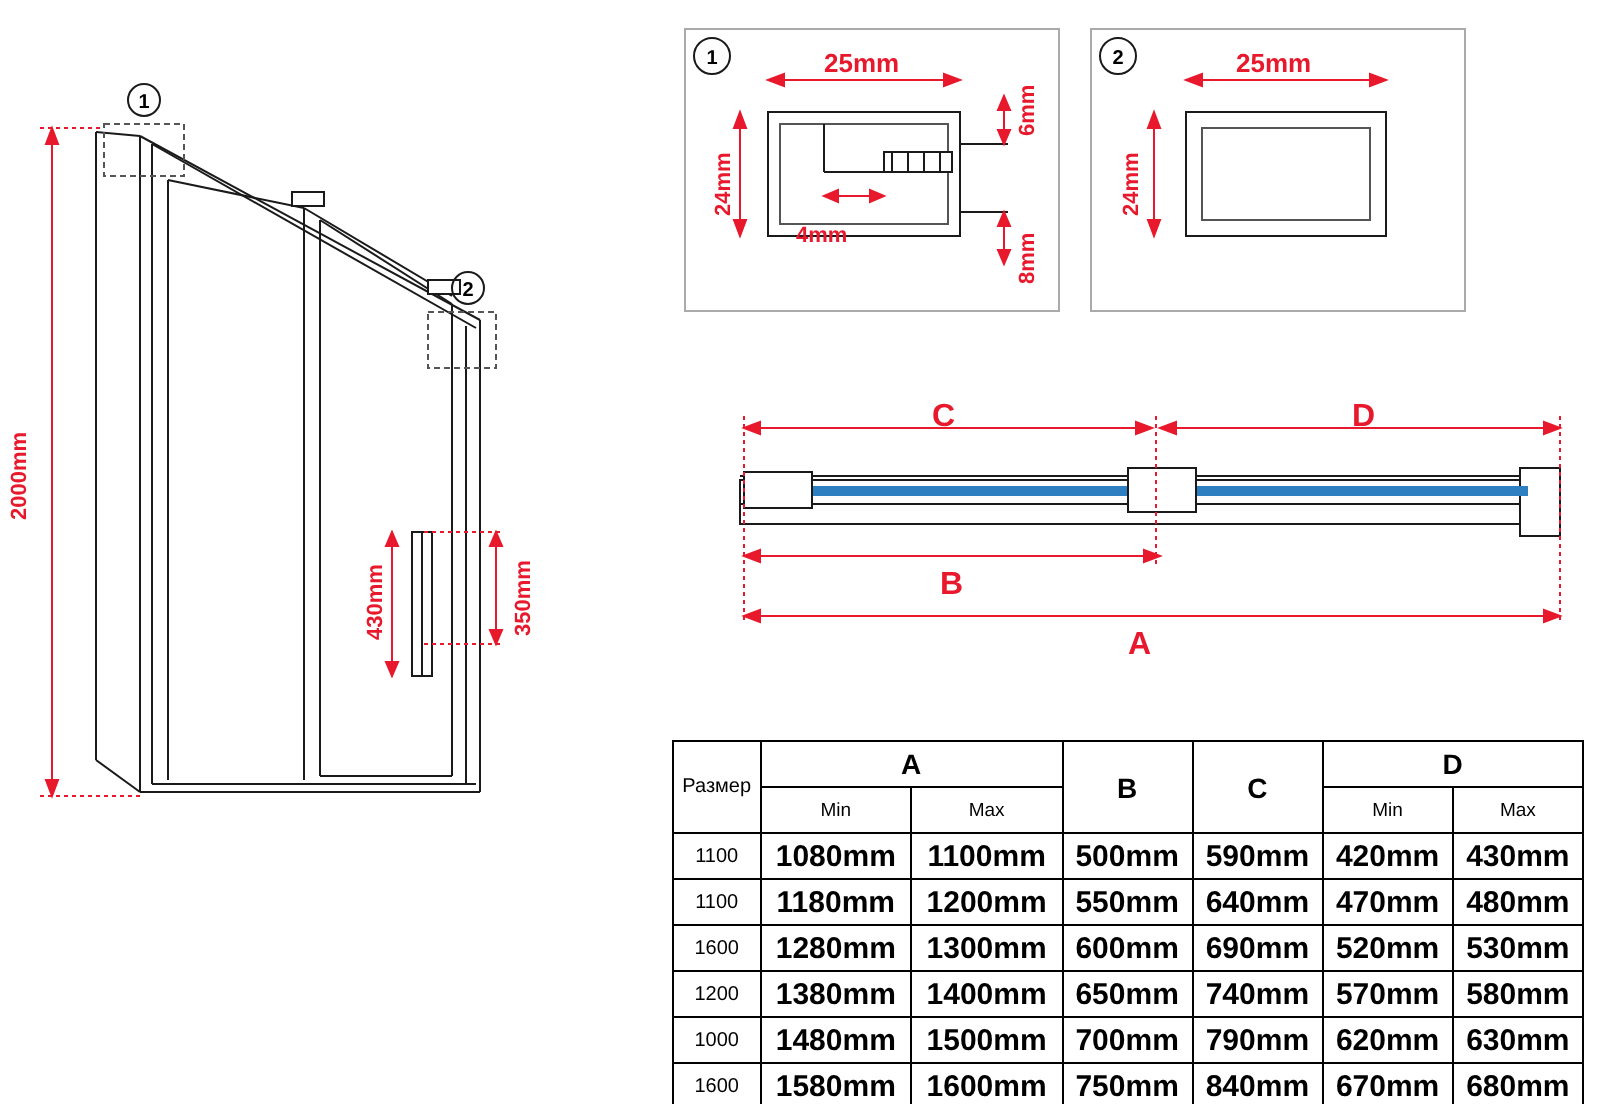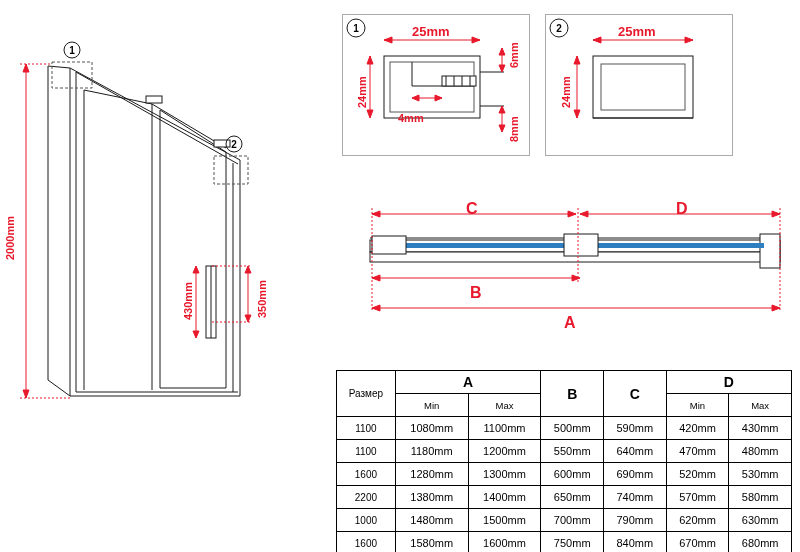--- a/index.html
+++ b/index.html
@@ -17,21 +17,21 @@
     position:absolute;left:336px;top:370px;width:456px;
     border-collapse:collapse;font-size:10px;
   }
   .tbl td,.tbl th{
     border:1px solid #000;text-align:center;padding:2px 0;
     font-weight:bold;height:18px;
   }
   .tbl .hdr-big{font-size:14px;}
   .tbl .sub{font-size:9.5px;font-weight:normal;}
   .tbl .rowhdr{font-size:10px;font-weight:normal;}
-  .tbl td.val{font-weight:normal;font-size:11px;}
+  .tbl td.val{font-weight:bold;font-size:15px;}
 
   .detailbox{position:absolute;border:1px solid #aaa;}
 </style>
 </head>
 <body>
 
 <div class="root">
 
   <svg width="330" height="420" style="position:absolute;left:0;top:0;">
 
@@ -251,21 +251,21 @@
       <tr>
         <td class="rowhdr">1600</td>
         <td class="val">1280mm</td>
         <td class="val">1300mm</td>
         <td class="val">600mm</td>
         <td class="val">690mm</td>
         <td class="val">520mm</td>
         <td class="val">530mm</td>
       </tr>
       <tr>
-        <td class="rowhdr">2200</td>
+        <td class="rowhdr">1200</td>
         <td class="val">1380mm</td>
         <td class="val">1400mm</td>
         <td class="val">650mm</td>
         <td class="val">740mm</td>
         <td class="val">570mm</td>
         <td class="val">580mm</td>
       </tr>
       <tr>
         <td class="rowhdr">1000</td>
         <td class="val">1480mm</td>

